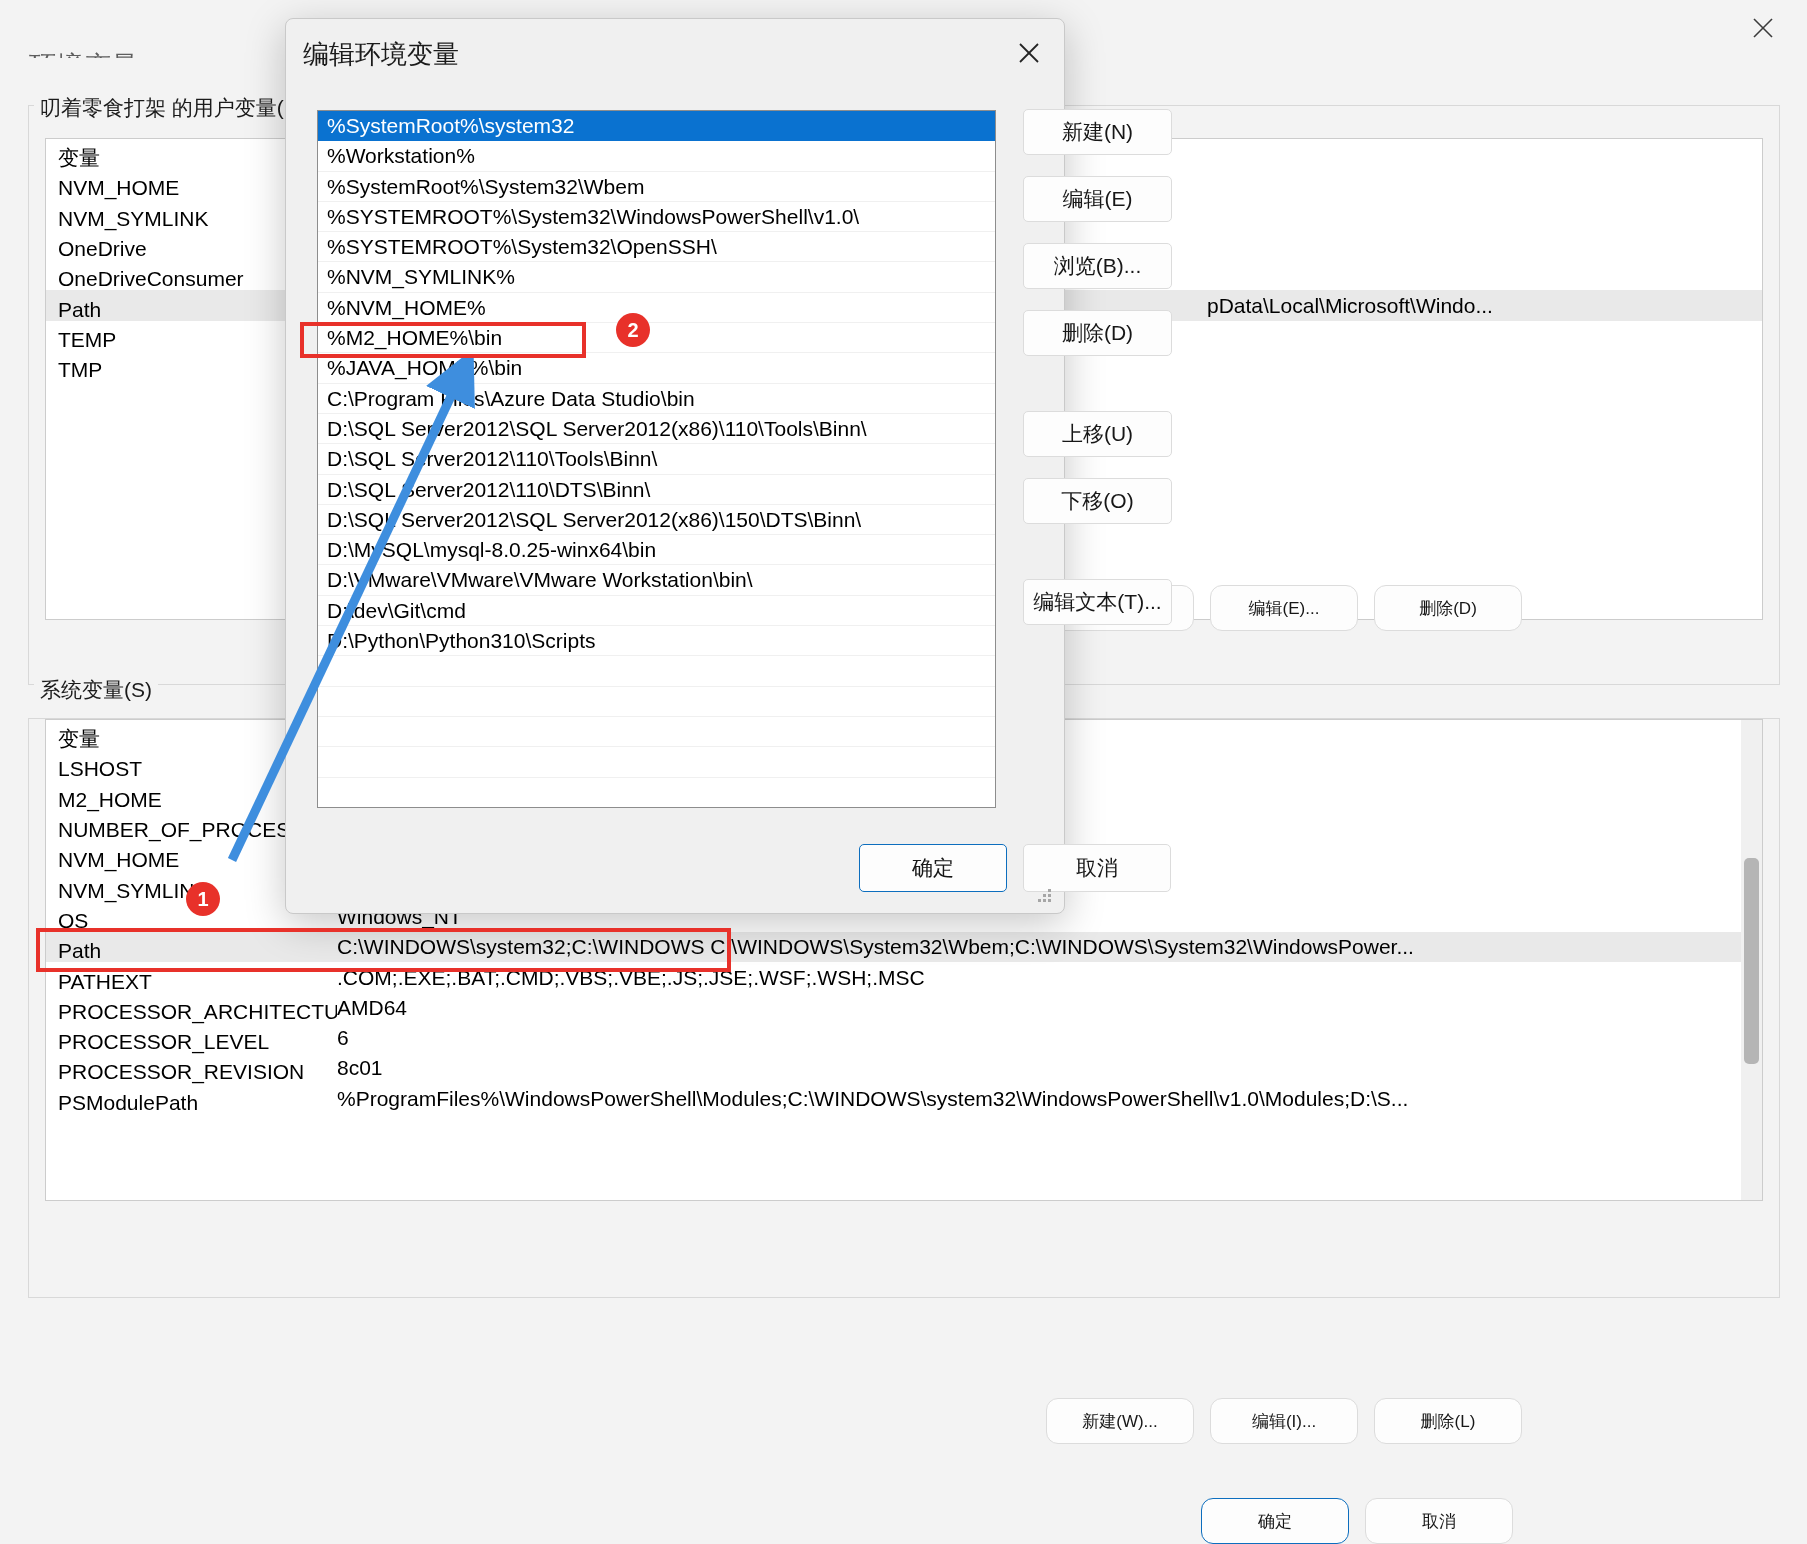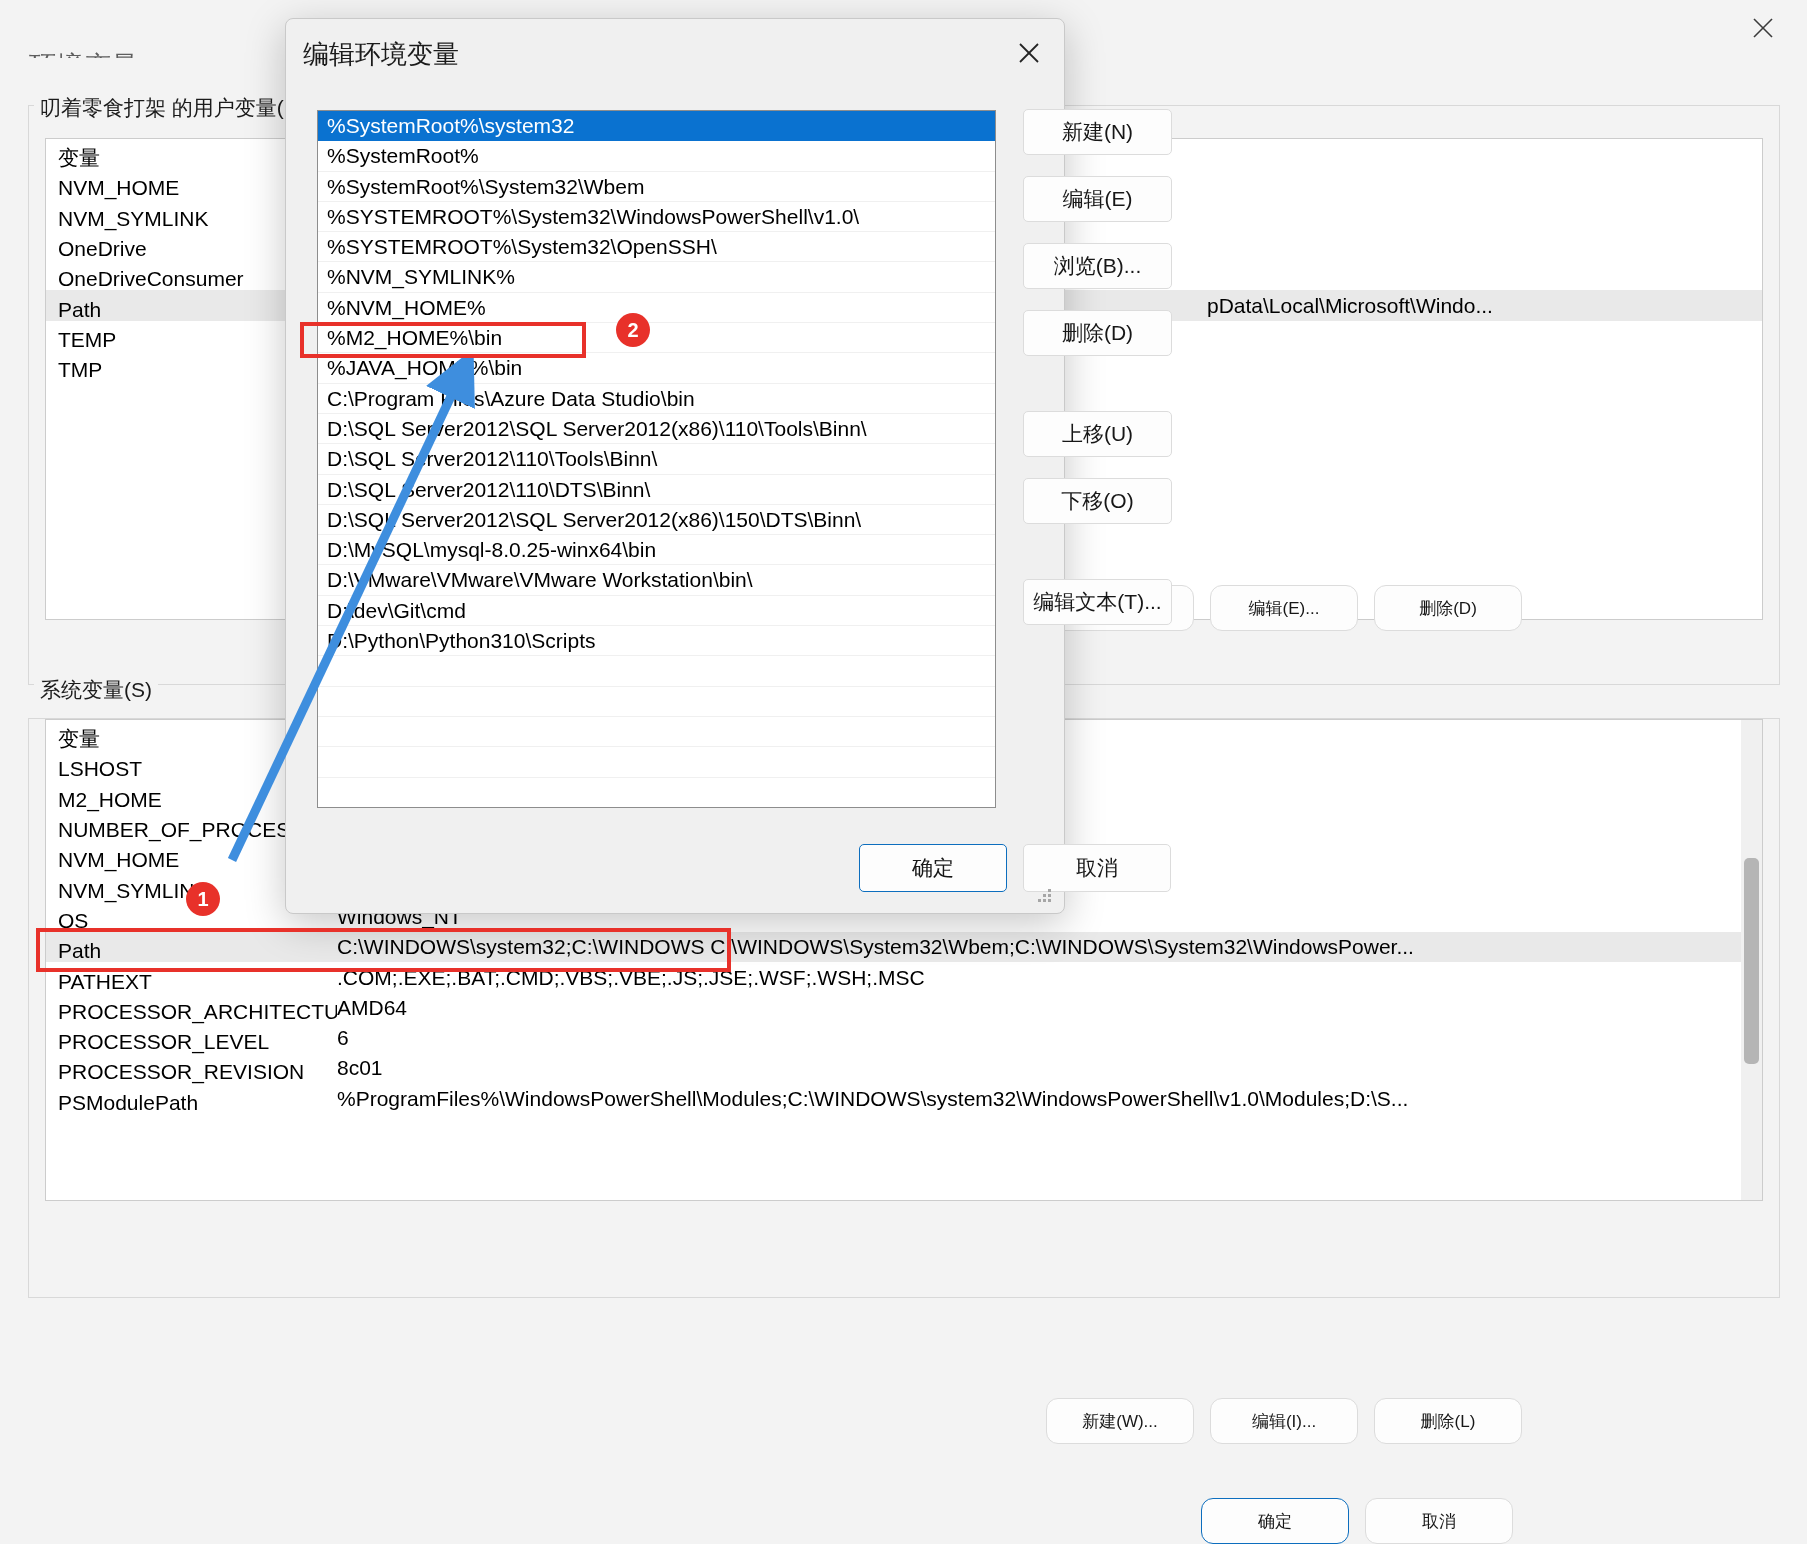--- a/index.html
+++ b/index.html
@@ -374,21 +374,21 @@
   <div id="edit-dialog-title">编辑环境变量</div>
   <div id="edit-dialog-close">
     <svg width="22" height="22" viewBox="0 0 22 22" aria-hidden="true">
       <line x1="2" y1="2" x2="20" y2="20" stroke="#232323" stroke-width="1.8"></line>
       <line x1="20" y1="2" x2="2" y2="20" stroke="#232323" stroke-width="1.8"></line>
     </svg>
   </div>
 
   <div id="path-list">
     <div class="path-row selected">%SystemRoot%\system32</div>
-    <div class="path-row">%SystemRoot%</div>
+    <div class="path-row">%Workstation%</div>
     <div class="path-row">%SystemRoot%\System32\Wbem</div>
     <div class="path-row">%SYSTEMROOT%\System32\WindowsPowerShell\v1.0\</div>
     <div class="path-row">%SYSTEMROOT%\System32\OpenSSH\</div>
     <div class="path-row">%NVM_SYMLINK%</div>
     <div class="path-row">%NVM_HOME%</div>
     <div class="path-row">%M2_HOME%\bin</div>
     <div class="path-row">%JAVA_HOME%\bin</div>
     <div class="path-row">C:\Program Files\Azure Data Studio\bin</div>
     <div class="path-row">D:\SQL Server2012\SQL Server2012(x86)\110\Tools\Binn\</div>
     <div class="path-row">D:\SQL Server2012\110\Tools\Binn\</div>

